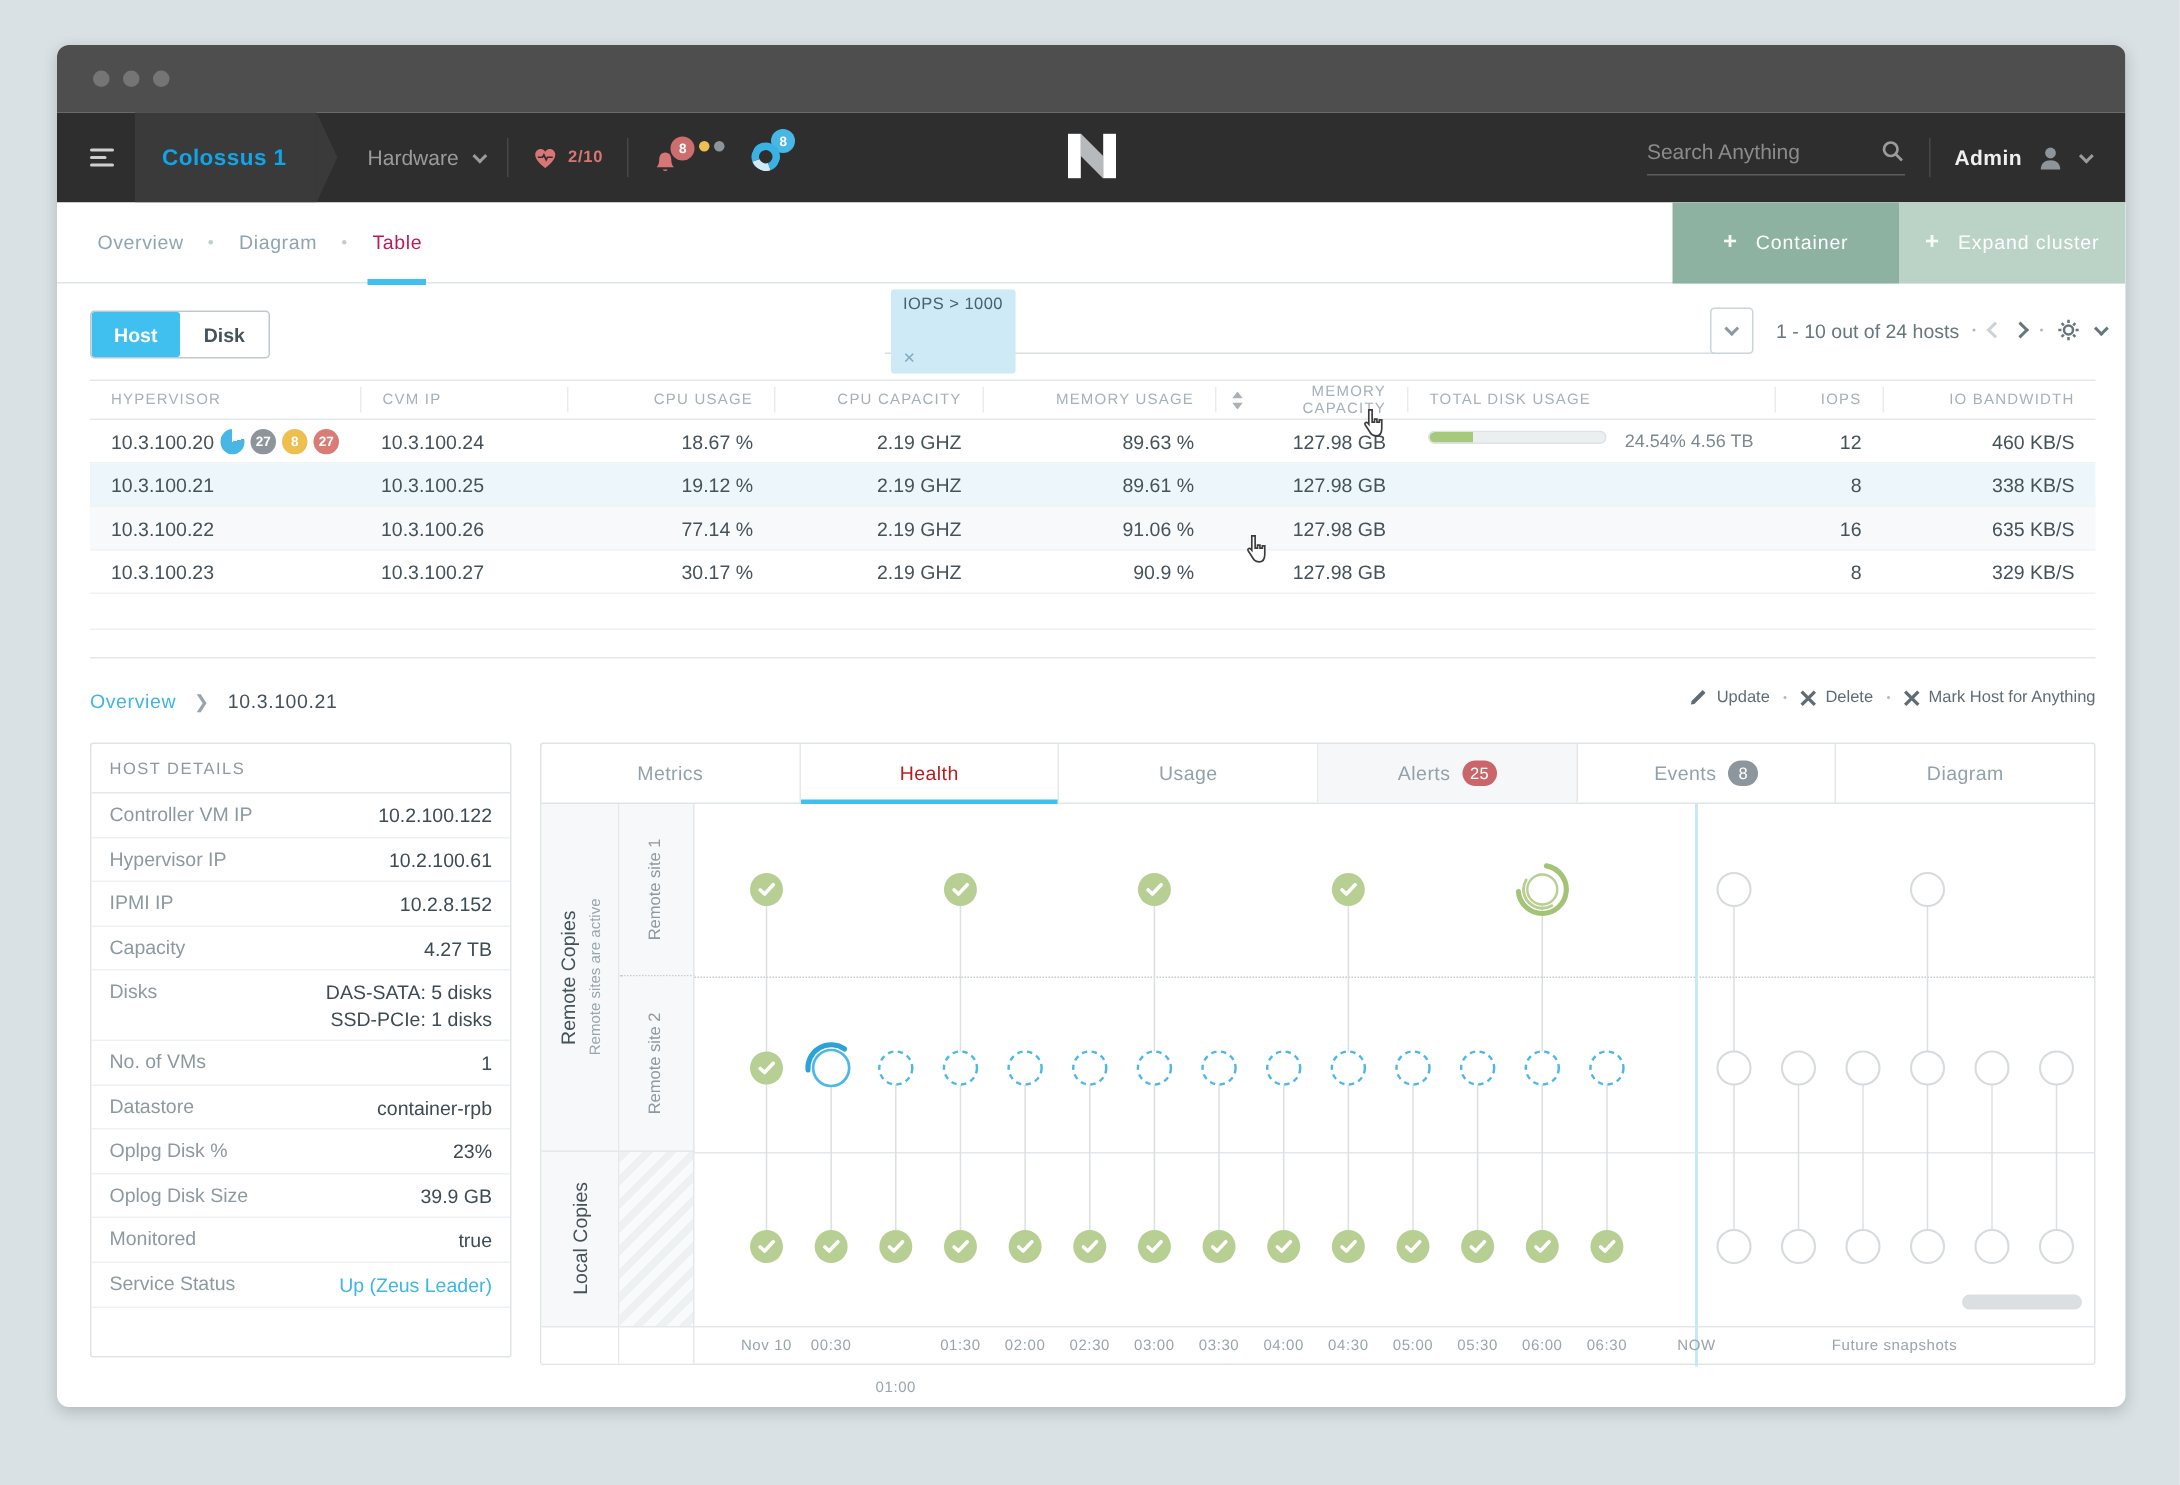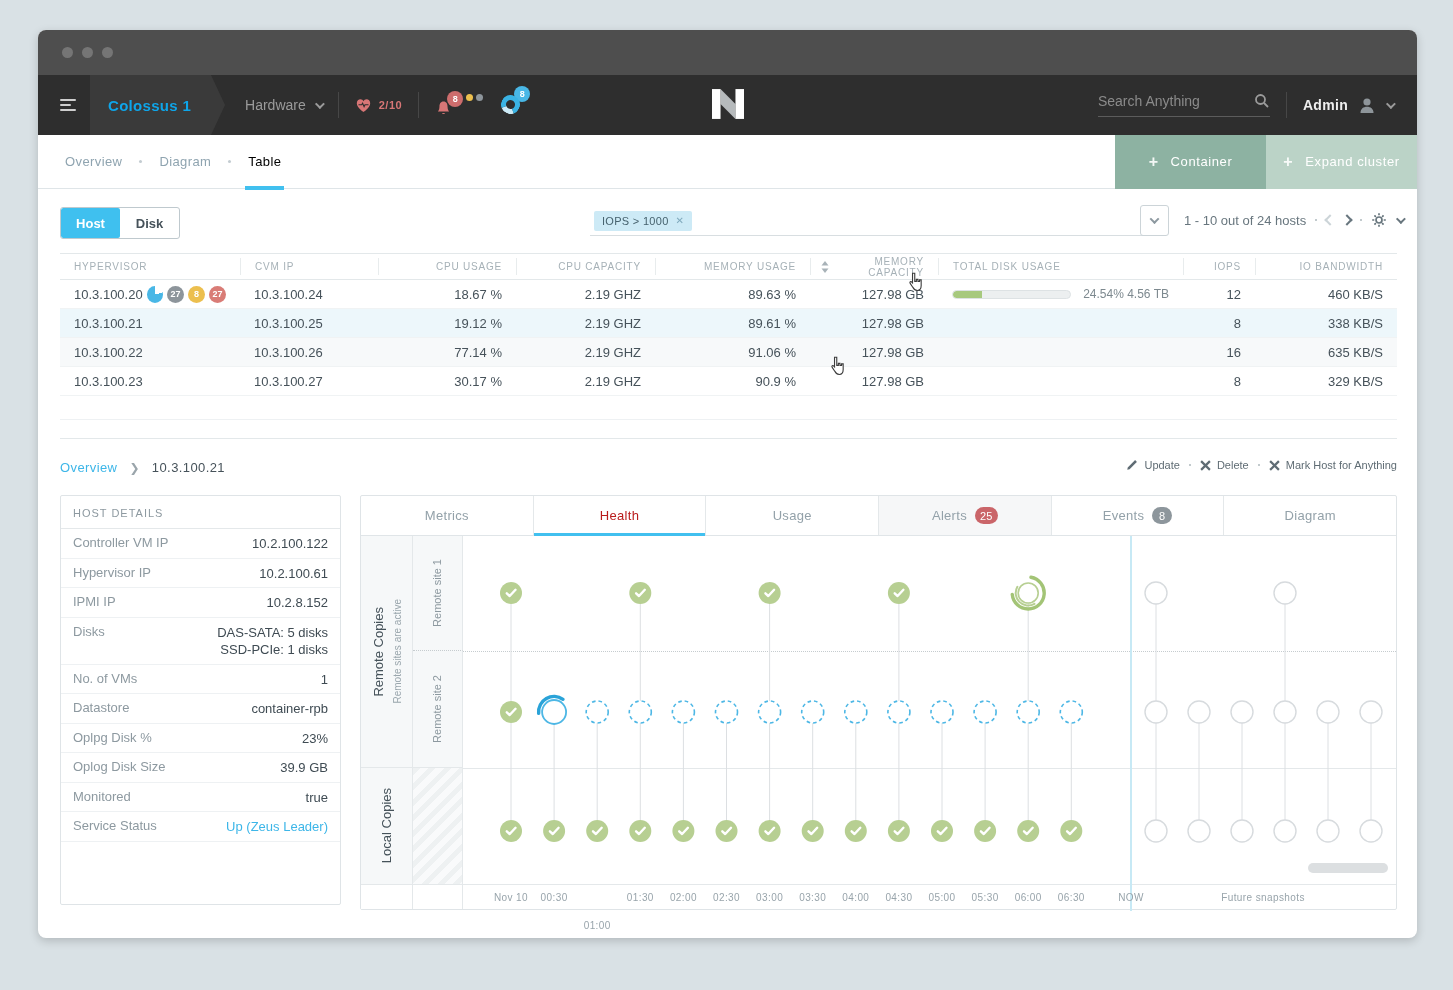--- a/index.html
+++ b/index.html
@@ -35,36 +35,36 @@
   .spinner { width:19px; height:19px; border-radius:50%; border:5px solid #3ab3e4; border-bottom-color:#cdeaf6; transform:rotate(25deg); margin-bottom:2px;}
   .logo { position:absolute; left:50%; transform:translateX(-50%); top:14px; }
   .search-box { display:flex; align-items:center; margin-left:auto; width:172px; border-bottom:1px solid #5c5c5c; padding-bottom:7px; cursor:text; }
   .search-box span { color:#8b8b8b; font-size:14px; flex:1; }
   .user-group { display:flex; align-items:center; gap:9px; color:#efefef; font-size:14px; font-weight:bold; letter-spacing:.3px; cursor:pointer; margin-right:24px;}
 
   
   .subnav { height:54px; background:#fff; border-bottom:1px solid #dfe5e8; display:flex; align-items:center; flex:none; position:relative; }
   .subnav-tabs { display:flex; align-items:center; gap:14px; margin-left:24px; }
   .subnav-tab { position:relative; height:54px; display:flex; align-items:center; color:#8fa4b0; font-size:13px; letter-spacing:.4px; cursor:pointer; padding:0 3px; }
-  .subnav-tab.active { color:#000000; }
+  .subnav-tab.active { color:#be185d; }
   .subnav-tab.active::after { content:""; position:absolute; left:0; right:0; bottom:-1px; height:4px; background:#41c0ef; }
   .subnav-dot { width:3px; height:3px; border-radius:50%; background:#c3ccd1; }
   .subnav-actions { margin-left:auto; display:flex; height:54px; }
   .green-btn { width:151px; display:flex; align-items:center; justify-content:center; gap:12px; color:#fff; font-size:13px; letter-spacing:.6px; cursor:pointer; }
   .green-btn .plus { font-size:16px; font-weight:bold; opacity:.9; }
   .green-btn.dark { background:#8db2a2; }
   .green-btn.light { background:#bbd3c7; }
 
   
   .toolbar { position:relative; height:64px; flex:none; }
   .toggle-group { position:absolute; left:22px; top:18px; display:flex; height:32px; border:1px solid #bfc9ce; border-radius:3px; overflow:hidden; background:#fff; }
   .toggle-seg { width:59px; display:flex; align-items:center; justify-content:center; font-size:13px; font-weight:bold; color:#46525a; cursor:pointer; }
   .toggle-seg.active { background:#3fc0ef; color:#fff; border-radius:2px; }
   .filter-bar { position:absolute; left:552px; top:17px; width:553px; height:30px; border-bottom:1px solid #d8dee1; display:flex; align-items:center; padding:0 4px; }
-  .filter-token { display:flex; gap:7px; background:#cdeaf6; border-radius:2px; padding:4px 8px; font-size:11px; color:#46626e; letter-spacing:.3px; }
+  .filter-token { display:flex; gap:24px; background:#cdeaf6; border-radius:2px; padding:4px 8px; font-size:11px; color:#46626e; letter-spacing:.3px;flex-direction:column; }
   .filter-token .x { color:#7fa9bd; font-size:10px; cursor:pointer; }
   .filter-dd { position:absolute; left:1102px; top:16px; width:29px; height:31px; border:1px solid #ccd4d8; border-radius:3px; display:flex; align-items:center; justify-content:center; cursor:pointer; }
   .pager { position:absolute; left:1146px; top:23px; display:flex; align-items:center; gap:9px; color:#68767e; font-size:13px; }
   .pager .dot { width:2px; height:2px; border-radius:50%; background:#aeb8bd; }
   .pg-chev { width:8px; height:8px; border-right:2.5px solid #68767e; border-bottom:2.5px solid #68767e; cursor:pointer; }
   .pg-chev.left { transform:rotate(135deg); border-color:#ccd4d8; }
   .pg-chev.right { transform:rotate(-45deg); }
 
   
   .host-table { margin:0 20px 0 22px; width:1337px; flex:none; }
@@ -73,21 +73,21 @@
   .ht-head .hc:first-child { border-left:none; }
   .ht-row { display:flex; height:29px; align-items:center; font-size:13px; color:#46525a; border-bottom:1px solid #f0f3f4; }
   .ht-row.selected { background:#edf7fb; }
   .ht-row.shaded { background:#f7f9fa; }
   .cell { padding:0 14px; overflow:hidden; white-space:nowrap; }
   .num { text-align:right; justify-content:flex-end; }
   .c0{width:180px;} .c1{width:138px;} .c2{width:138px;} .c3{width:139px;} .c4{width:155px;} .c5{width:128px;} .c6{width:245px;} .c7{width:72px;} .c8{width:142px;}
   .hyp-cell { display:flex; align-items:center; gap:4px; }
   .mini-badge { min-width:17px; height:17px; border-radius:9px; color:#fff; font-size:9px; font-weight:bold; display:flex; align-items:center; justify-content:center; padding:0 3px; }
   .pie-badge { width:17px; height:17px; border-radius:50%; background:conic-gradient(#ffffff 0deg 75deg, #49b7e6 75deg 360deg); }
-  .disk-cell { display:flex; align-items:center; gap:12px; }
+  .disk-cell { display:flex; gap:12px; }
   .disk-track { width:130px; height:9px; border:1px solid #dde2e4; background:#eceff0; border-radius:5px; overflow:hidden; }
   .disk-fill { height:100%; background:#a7c97e; border-radius:5px 0 0 5px; }
   .disk-label { flex:1; text-align:right; font-size:12px; color:#7d898f; }
   .ht-empty1 { height:24px; border-bottom:1px solid #eef1f3; }
   .ht-empty2 { height:19px; border-bottom:1px solid #e3e8ea; }
   .sort-icon { margin-right:10px; margin-left:-4px; display:flex; flex-direction:column; gap:2px; align-items:center;}
 
   
   .crumb-row { position:relative; height:31px; margin-top:17px; flex:none; }
   .crumbs { position:absolute; left:22px; top:4px; display:flex; align-items:center; gap:12px; font-size:13px; letter-spacing:.4px; }
@@ -388,20 +388,24 @@
               <span class="hc-label">Controller VM IP</span>
               <span class="hc-value">10.2.100.122</span>
             </div>
             <div class="hc-row">
               <span class="hc-label">Hypervisor IP</span>
               <span class="hc-value">10.2.100.61</span>
             </div>
             <div class="hc-row">
               <span class="hc-label">IPMI IP</span>
               <span class="hc-value">10.2.8.152</span>
+            </div>
+            <div class="hc-row">
+              <span class="hc-label">Capacity</span>
+              <span class="hc-value">4.27 TB</span>
             </div>
             <div class="hc-row">
               <span class="hc-label">Disks</span>
               <span class="hc-value">DAS-SATA: 5 disks
 SSD-PCIe: 1 disks</span>
             </div>
             <div class="hc-row">
               <span class="hc-label">No. of VMs</span>
               <span class="hc-value">1</span>
             </div>

